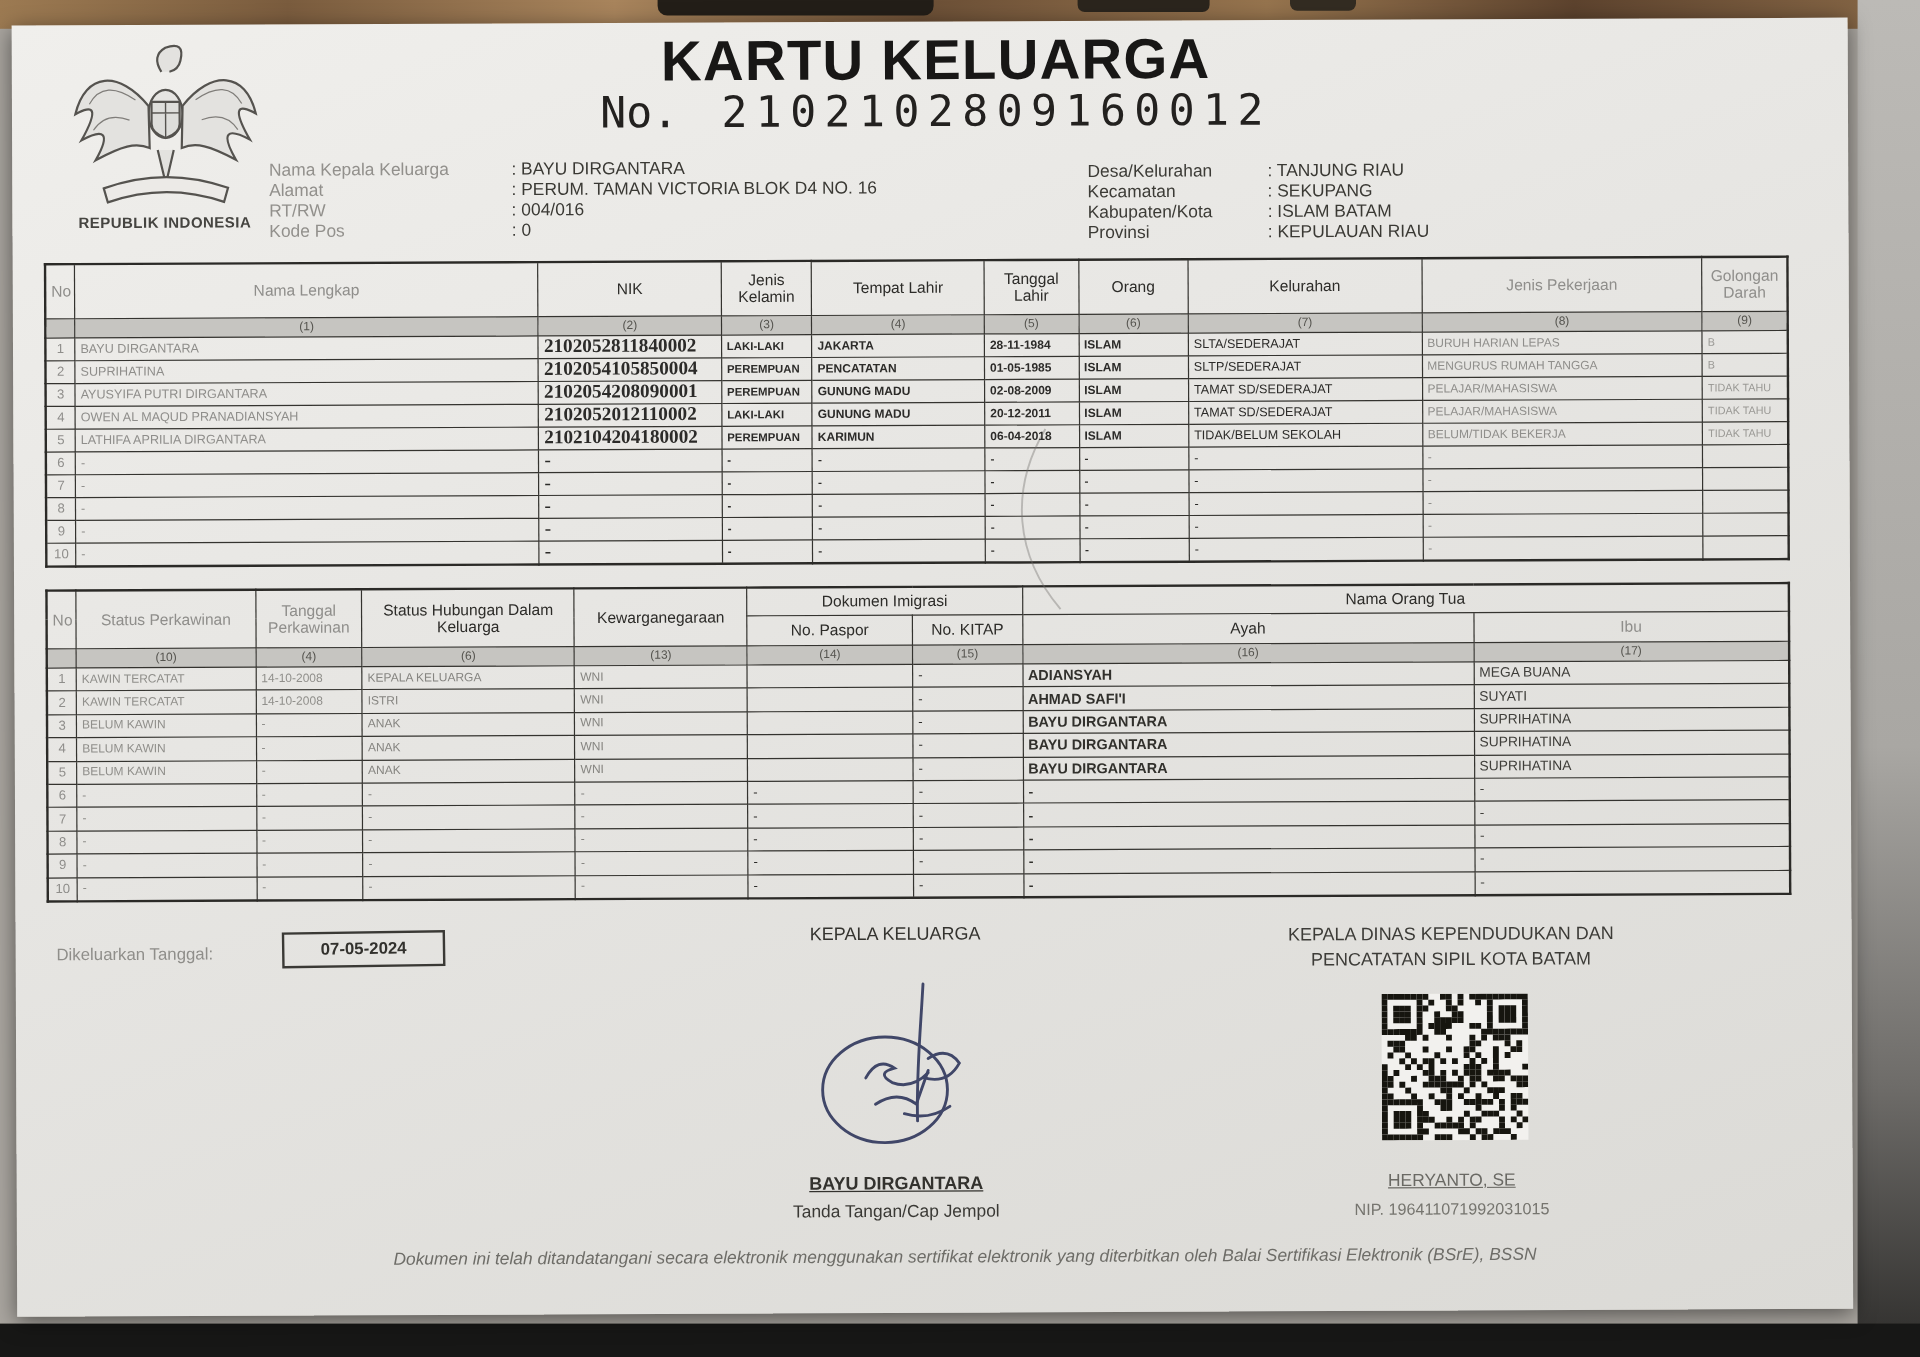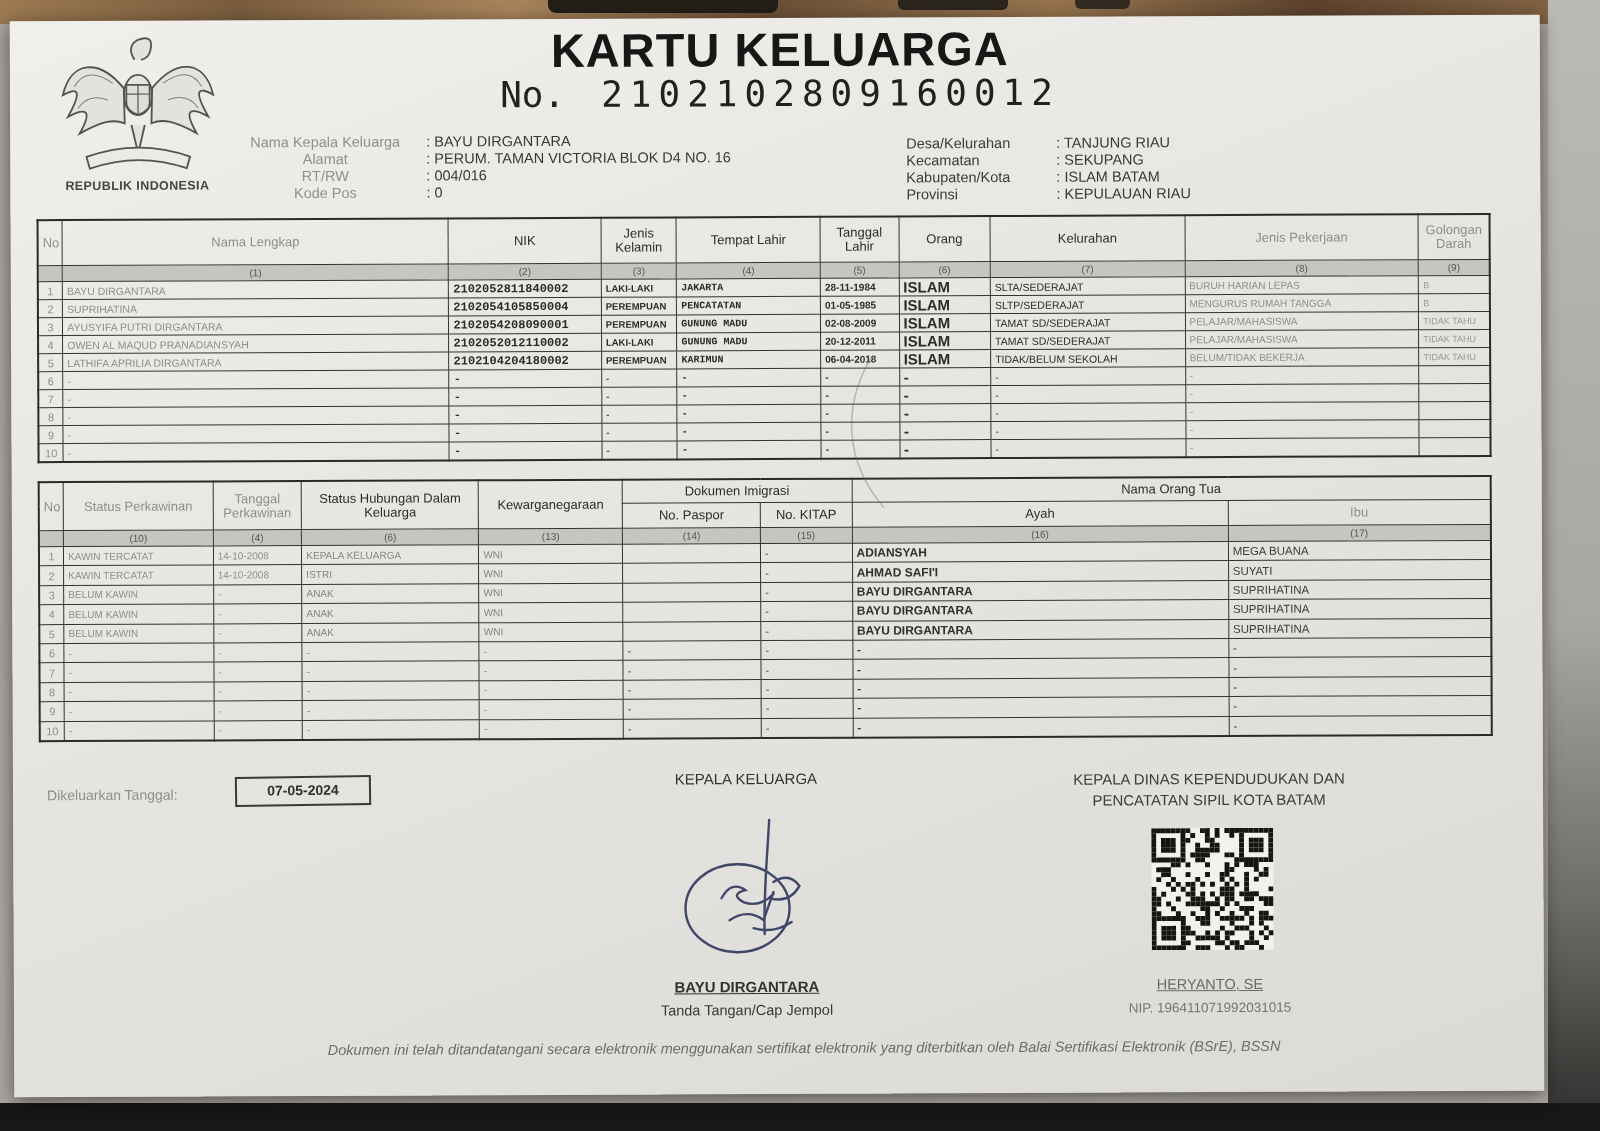--- a/index.html
+++ b/index.html
@@ -26,43 +26,43 @@
   .emblem{position:absolute;left:44px;top:14px;width:168px;height:142px;}
   .emblem-cap{position:absolute;left:20px;top:158px;width:214px;text-align:center;
               font-weight:bold;font-size:12.5px;letter-spacing:.4px;color:#454440;}
   .title-wrap{position:absolute;left:330px;top:4px;width:880px;text-align:center;}
   .doc-title{font-size:47px;font-weight:bold;letter-spacing:1px;color:#181716;}
   .doc-no{font-family:"DejaVu Sans Mono", monospace;font-size:36px;color:#23211f;margin-top:-4px;
           display:flex;justify-content:center;gap:36px;}
   .no-digits{letter-spacing:7px;}
   .fields .frow{display:flex;font-size:14.5px;line-height:17px;}
   .left-fields{position:absolute;left:214px;top:114px;}
-  .left-fields .flabel{width:202px;color:#92908c;text-align:center;}
+  .left-fields .flabel{width:202px;color:#92908c;}
   .left-fields .fvalue{color:#3a3934;}
   .right-fields{position:absolute;left:896px;top:118px;}
   .right-fields .flabel{width:150px;color:#3c3b36;}
   .right-fields .fvalue{color:#3a3934;}
 
   
   .t{border-collapse:collapse;table-layout:fixed;border:2.6px solid #2b2a27;margin-left:26px;width:1454px;}
   .t th,.t td{border:1.6px solid #34332f;overflow:hidden;padding:0 4px;}
   .t th{font-weight:normal;font-size:13px;color:#2d2c29;text-align:center;white-space:normal;line-height:14px;}
   .t td{white-space:nowrap;}
   .faint{color:#8f8e8b !important;}
   .numrow td{height:15px;background:#c6c5c1;font-size:10px;color:#55544f;text-align:center;padding:0;}
   .t1{margin-top:20px;}
   .t1 thead tr:first-child th{height:44px;}
   .t1 tbody td{height:16.6px;font-size:11px;color:#2c2b29;}
   .t1 tbody td:nth-child(1){color:#8f8e8b;text-align:center;padding:0;}
   .t1 tbody td:nth-child(2){color:#8f8e8b;font-size:10.5px;}
-  .t1 tbody td:nth-child(3){font-family:Liberation Mono, monospace;font-size:12px;font-weight:bold;margin-left:12px;}
+  .t1 tbody td:nth-child(3){font-family:Liberation Serif, serif;font-size:16px;font-weight:bold;margin-left:12px;}
   .t1 tbody td:nth-child(4){font-size:9.5px;font-weight:bold;}
-  .t1 tbody td:nth-child(5){font-size:10px;font-weight:bold;font-family:Liberation Mono, monospace;}
+  .t1 tbody td:nth-child(5){font-size:10px;font-weight:bold;}
   .t1 tbody td:nth-child(6){font-size:10px;font-weight:bold;}
-  .t1 tbody td:nth-child(7){font-size:15px;font-weight:bold;margin-top:25px;}
+  .t1 tbody td:nth-child(7){font-size:10px;font-weight:bold;margin-top:25px;}
   .t1 tbody td:nth-child(8){font-size:10.5px;}
   .t1 tbody td:nth-child(9){color:#8f8e8b;font-size:10px;}
   .t1 tbody td:nth-child(10){color:#9a9995;font-size:9px;}
   .t2{margin-top:18px;}
   .t2 thead tr:nth-child(1) th{height:22px;}
   .t2 thead tr:nth-child(2) th{height:24px;}
   .t2 tbody td{height:18.4px;font-size:11px;color:#2c2b29;}
   .t2 tbody td:nth-child(1){color:#8f8e8b;text-align:center;padding:0;}
   .t2 tbody td:nth-child(2){color:#908f8b;font-size:10px;}
   .t2 tbody td:nth-child(3){color:#908f8b;font-size:10px;}

